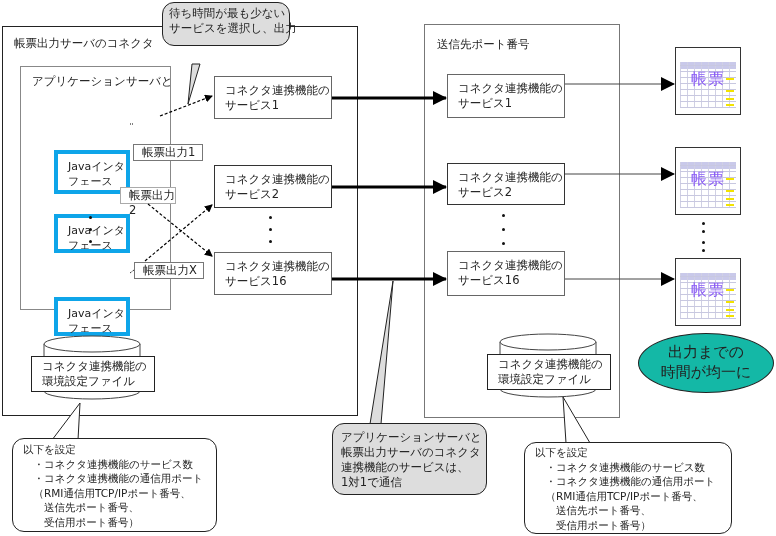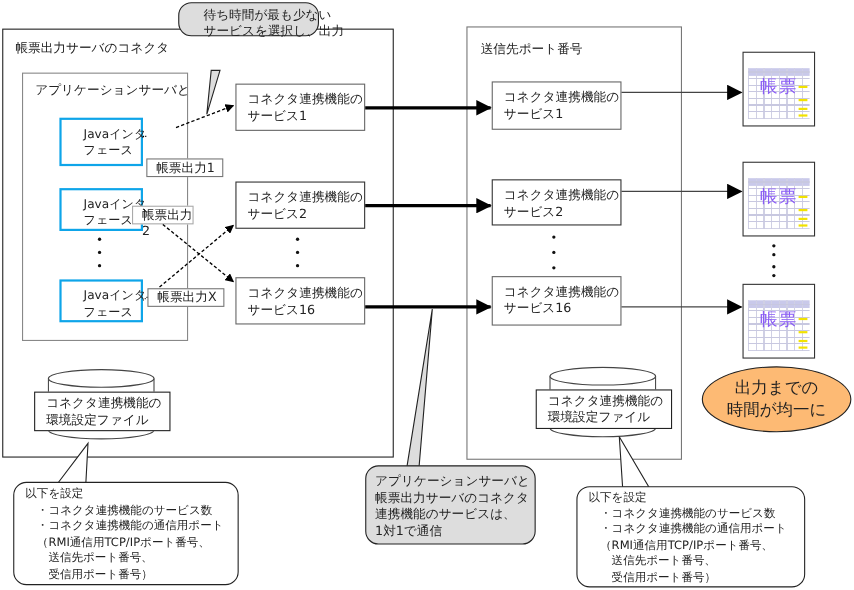--- a/index.html
+++ b/index.html
@@ -3,33 +3,33 @@
 <meta charset="utf-8">
 <style>
   html, body { margin:0; padding:0; background:#ffffff; }
   body { width:776px; height:536px; position:relative; overflow:hidden;
          font-family:"DejaVu Sans", "Liberation Sans", sans-serif; color:#222; }
   .abs { position:absolute; box-sizing:border-box; }
   .txt { font-size:11.5px; line-height:15px; white-space:pre; }
   .box { background:#fff; border:1px solid #555; }
   .svc { background:#fff; border:1.5px solid #333; padding:6px 0 0 10px; }
   .svc-gray { border-color:#666; }
-  .iface { background:#fff; border:2px solid #0ea5e9; padding:5px 0 0 20px; font-size:11px; line-height:15px; }
+  .iface { background:#fff; border:4px solid #0ea5e9; padding:5px 0 0 10px; font-size:11px; line-height:15px;margin-top:43px; }
   .label-out { background:#fff; border:1px solid #777; font-size:11.5px; line-height:15px; padding:0 0 0 8px; }
   .callout { background:#ddd; border:1.2px solid #222; border-radius:12px; padding:4px 8px; }
   .callout-white { background:#fff; border:1.2px solid #222; border-radius:12px; padding:4px 10px; }
   .dot { width:3px; height:3px; background:#111; border-radius:50%; }
   .report { background:#fff; border:1px solid #333; overflow:hidden; }
   .report .grid { position:absolute; left:4px; right:4px; top:14px; bottom:6px;
       background-image: repeating-linear-gradient(0deg, #c8c8e0 0 1px, transparent 1px 6px),
                         repeating-linear-gradient(90deg, #d0d0e4 0 1px, transparent 1px 7px); }
   .report .head { position:absolute; left:4px; right:4px; top:14px; height:7px; background:#c9c9ea; }
   .report .yl { position:absolute; right:6px; width:8px; height:2px; background:#f2e200; }
   .report .word { position:absolute; left:0; width:100%; text-align:center; top:32%; font-size:16px; color:#8b5cf6; letter-spacing:1px; }
-  .ellipse { background:#fdba74; border:1.2px solid #222; border-radius:50%; text-align:center; }
+  .ellipse { background:#14b8a6; border:1.2px solid #222; border-radius:50%; text-align:center; }
   svg { position:absolute; left:0; top:0; }
 </style>
 </head>
 <body>
 
 <div class="abs box" style="left:2px;top:26px;width:356px;height:390px;border-color:#222;"></div>
 <div class="abs txt" style="left:14px;top:36px;">帳票出力サーバのコネクタ</div>
 
 <div class="abs box" style="left:20px;top:66px;width:151px;height:244px;border-color:#888;"></div>
 <div class="abs txt" style="left:32px;top:74px;">アプリケーションサーバと</div>
@@ -145,21 +145,21 @@
   <line x1="332" y1="279" x2="446" y2="279" stroke="#000" stroke-width="3" marker-end="url(#ahb)"></line>
 
   <line x1="565" y1="84" x2="674" y2="84" stroke="#444" stroke-width="1" marker-end="url(#ahb)"></line>
   <line x1="565" y1="174" x2="674" y2="174" stroke="#444" stroke-width="1" marker-end="url(#ahb)"></line>
   <line x1="565" y1="279" x2="674" y2="279" stroke="#444" stroke-width="1" marker-end="url(#ahb)"></line>
 </svg>
 
 <svg width="776" height="536" style="pointer-events:none;">
   <path d="M192 64 L188 104 L200 64 Z" fill="#ddd" stroke="#222" stroke-width="1"></path>
 </svg>
-<div class="abs callout txt" style="left:162px;top:2px;width:128px;height:31px;padding:3px 22px;">待ち時間が最も少ない
+<div class="abs callout txt" style="left:162px;top:2px;width:128px;height:44px;padding:3px 6px;">待ち時間が最も少ない
 サービスを選択し、出力</div>
 
 <svg width="776" height="536" style="pointer-events:none;">
   <path d="M370 424 L393 281 L381 424 Z" fill="#ddd" stroke="#222" stroke-width="1"></path>
 </svg>
 <div class="abs callout txt" style="left:332px;top:423px;width:155px;height:72px;padding:6px 8px;">アプリケーションサーバと
 帳票出力サーバのコネクタ
 連携機能のサービスは、
 1対1で通信</div>
 

